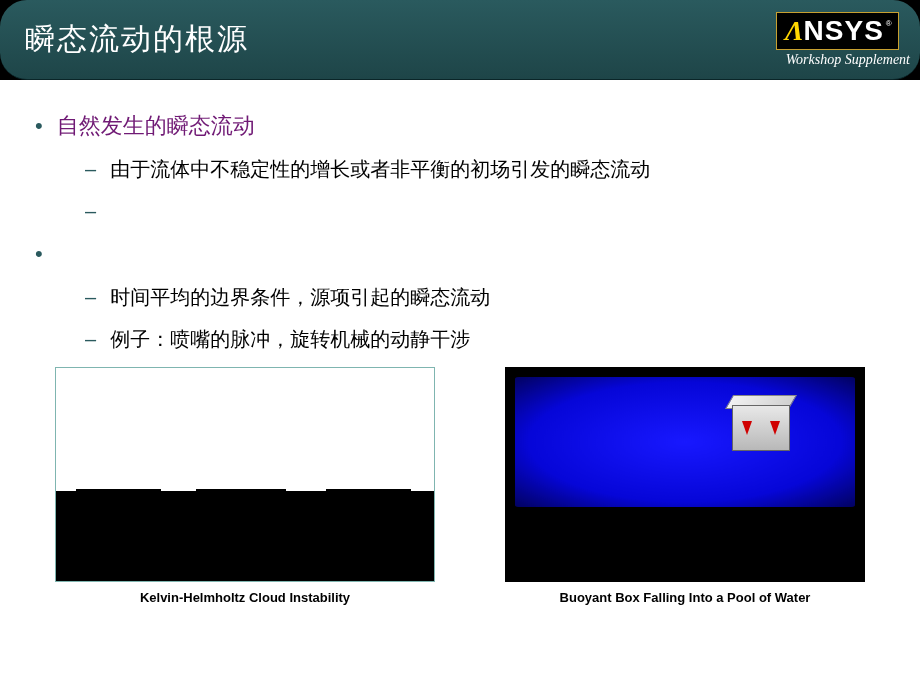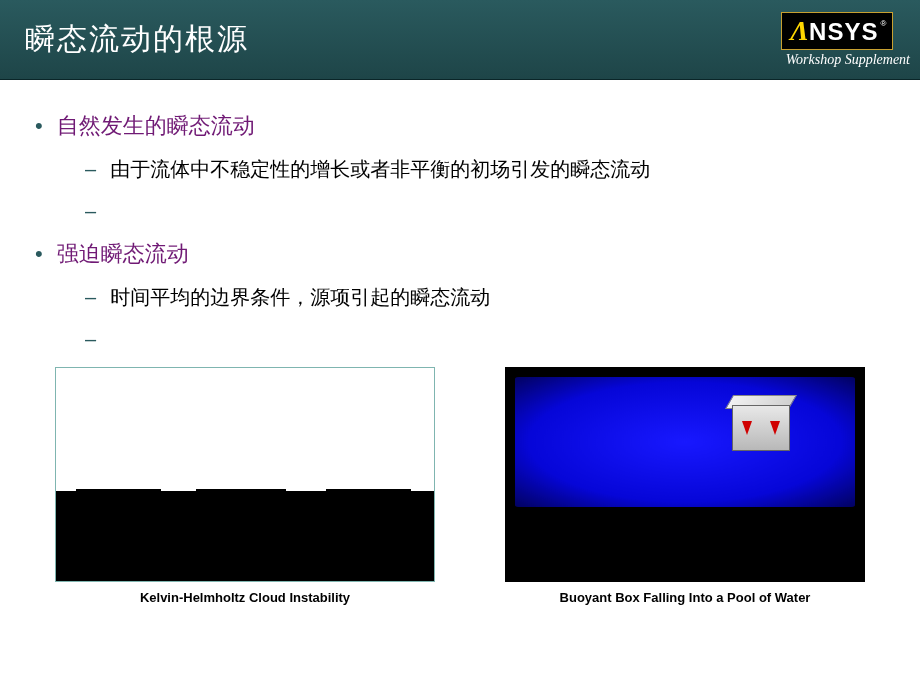--- a/index.html
+++ b/index.html
@@ -15,20 +15,21 @@
       overflow: hidden;
     }
     .header {
       height: 80px;
       background: linear-gradient(to bottom, #2a5a5e 0%, #1e4548 100%);
       display: flex;
       justify-content: space-between;
       align-items: center;
       padding: 0 10px 0 25px;
       border-bottom: 1px solid #0a2528;
+      border-radius: 27px;
     }
     .title {
       color: #ffffff;
       font-size: 30px;
       font-weight: 400;
       letter-spacing: 2px;
     }
     .logo-block {
       display: flex;
       flex-direction: column;
@@ -46,21 +47,21 @@
     .logo-lambda {
       color: #ffd700;
       font-size: 28px;
       font-weight: bold;
       font-style: italic;
       line-height: 1;
       font-family: "Times New Roman", serif;
     }
     .logo-nsys {
       color: #fff;
-      font-size: 24px;
+      font-size: 28px;
       font-weight: bold;
       letter-spacing: 1px;
       line-height: 1;
       font-family: Arial, sans-serif;
     }
     .logo-reg {
       color: #fff;
       font-size: 8px;
       position: relative;
       top: -14px;
@@ -230,30 +231,30 @@
     <span class="dash">–</span>
     <span class="text">由于流体中不稳定性的增长或者非平衡的初场引发的瞬态流动</span>
   </div>
 
   <div class="bullet-2">
     <span class="dash">–</span>
   </div>
 
   <div class="bullet-1">
     <span class="dot">•</span>
-    <span class="text">强迫瞬态流动</span>
   </div>
 
   <div class="bullet-2">
     <span class="dash">–</span>
     <span class="text">时间平均的边界条件，源项引起的瞬态流动</span>
   </div>
 
   <div class="bullet-2">
     <span class="dash">–</span>
+    <span class="text">例子：喷嘴的脉冲，旋转机械的动静干涉</span>
   </div>
 
   <div class="figures">
     <div class="figure">
       <div class="fig-left">
         <div class="fig-left-bump bump1"></div>
         <div class="fig-left-bump bump2"></div>
         <div class="fig-left-bump bump3"></div>
         <div class="fig-left-black"></div>
       </div>

